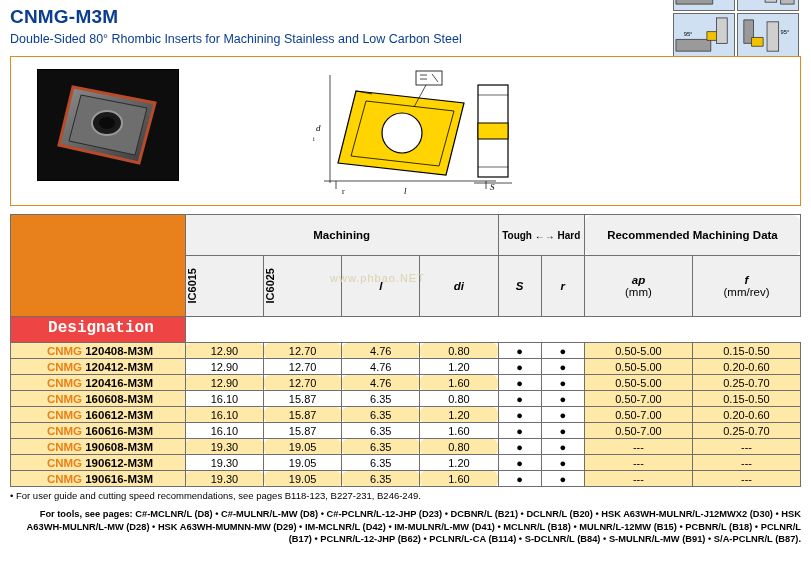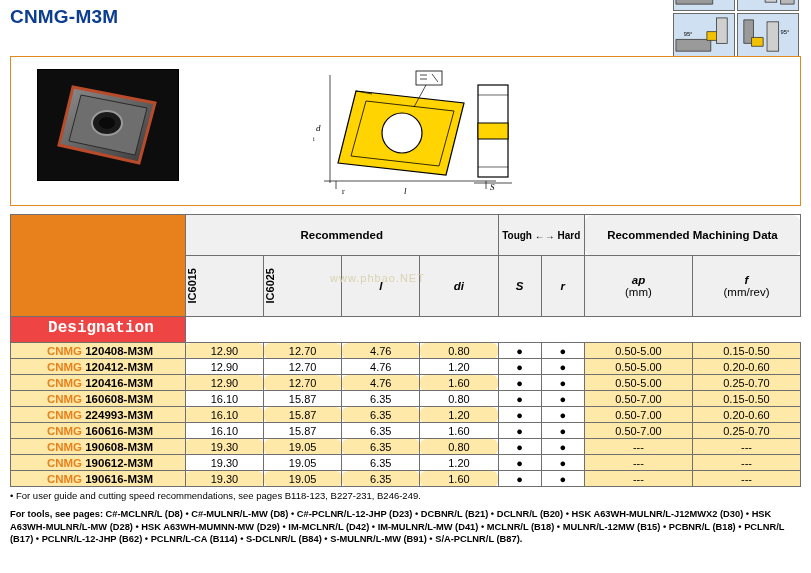--- a/index.html
+++ b/index.html
@@ -164,30 +164,32 @@
   .note {
     font-size: 9.5px;
     margin-top: 3px;
     line-height: 12px;
   }
   .tools-note {
     font-size: 9.3px;
     margin-top: 6px;
     line-height: 12.5px;
     font-weight: bold;
+    text-align: right;
   }
   .tools-note .lbl { font-weight: bold; }
 </style>
 </head>
 <body>
 
 <div class="page">
 
   <div class="header">
     <div class="title">CNMG-M3M</div>
+    <div class="subtitle">Double-Sided 80° Rhombic Inserts for Machining Stainless and Low Carbon Steel</div>
 
     <div class="tool-grid">
       <div class="tool-cell">
         <svg width="100%" height="100%" viewBox="0 0 62 46" preserveAspectRatio="none">
           <rect x="0" y="0" width="62" height="46" fill="#cfe0f2"></rect>
           <path d="M2 30 L40 30 L40 40 L2 40 Z" fill="#9a9a9a" stroke="#333" stroke-width="0.8"></path>
           <path d="M34 22 L46 22 L46 31 L34 31 Z" fill="#f2c200" stroke="#333" stroke-width="0.8"></path>
           <rect x="44" y="6" width="10" height="26" fill="#cfcfcf" stroke="#333" stroke-width="0.8"></rect>
           <path d="M18 24 L30 24" stroke="#c00" stroke-width="1"></path>
           <text x="10" y="26" font-size="6" fill="#000" font-family="sans-serif">75°</text>
@@ -288,21 +290,21 @@
         <col style="width:76px">
         <col style="width:76px">
       <col style="width:42px">
         <col style="width:42px">
       <col style="width:105px">
         <col style="width:105px">
     </colgroup>
     <tbody>
         <tr>
       <td class="hdr" rowspan="3" style="background:#e8801c;"></td>
-      <td class="hdr" colspan="4" style="height:40px;">Recommended</td>
+      <td class="hdr" colspan="4" style="height:40px;">Machining</td>
       <td class="hdr" colspan="2" style="height:22px;">
         <span class="tough-hard">Tough ←→ Hard</span>
       </td>
       <td class="hdr" colspan="2" rowspan="2" style="line-height:14px;border-radius:9px;">Recommended  Machining Data</td>
     </tr>
     <tr>
       <td class="hdr" rowspan="2" style="height:60px;">
         <div class="vert">IC6015</div>
       </td>
       <td class="hdr" rowspan="2">
@@ -366,21 +368,21 @@
       <td class="dim-cell">16.10</td>
       <td class="dim-cell">15.87</td>
       <td class="dim-cell">6.35</td>
       <td class="dim-cell">0.80</td>
       <td class="grade-cell">●</td>
       <td class="grade-cell">●</td>
       <td class="rec-cell">0.50-7.00</td>
       <td class="rec-cell">0.15-0.50</td>
     </tr>
     <tr>
-      <td class="desig-cell"><span class="cn">CNMG</span><span class="rest"> 224993-M3M</span></td>
+      <td class="desig-cell"><span class="cn">CNMG</span><span class="rest"> 160612-M3M</span></td>
       <td class="dim-cell rec-cell">16.10</td>
       <td class="dim-cell rec-cell">15.87</td>
       <td class="dim-cell rec-cell">6.35</td>
       <td class="dim-cell rec-cell">1.20</td>
       <td class="grade-cell">●</td>
       <td class="grade-cell">●</td>
       <td class="rec-cell">0.50-7.00</td>
       <td class="rec-cell">0.20-0.60</td>
     </tr>
     <tr>

